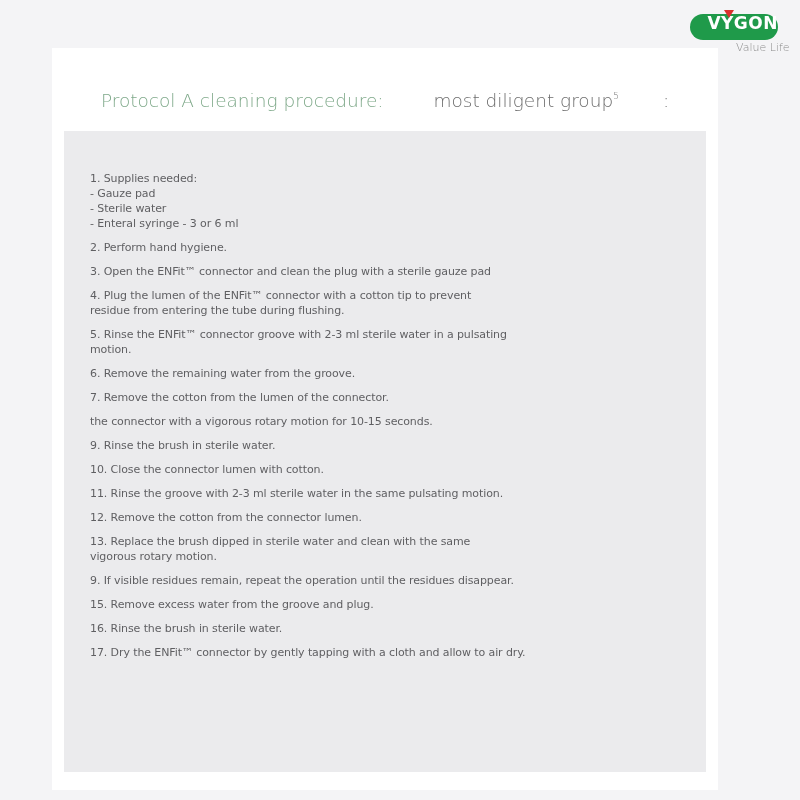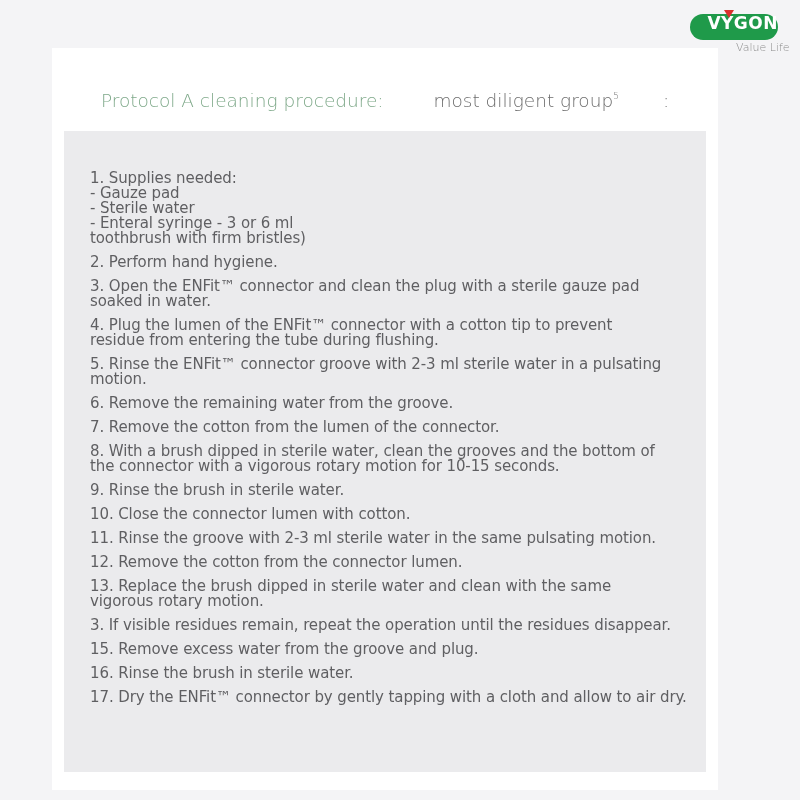--- a/index.html
+++ b/index.html
@@ -93,21 +93,21 @@
       width: 642px;
       height: 641px;
       background: #ebebed;
     }
     .steps {
       position: absolute;
       left: 26px;
       top: 40px;
       width: 600px;
       font-family: "DejaVu Sans", sans-serif;
-      font-size: 15px;
+      font-size: 11px;
       line-height: 15px;
       color: #5f5f62;
       letter-spacing: -0.1px;
     }
     .step { margin: 0 0 9px 0; }
     .step-line { display: block; white-space: nowrap; }
   </style>
 </head>
 <body>
 
@@ -123,65 +123,62 @@
     <span class="accent">Protocol A cleaning procedure:</span><span class="dark"> most diligent group</span><sup>5</sup><span class="dark">:</span>
   </div>
 
   <div class="panel">
     <div class="steps" id="steps">
         <div class="step">
           <span class="step-line">1. Supplies needed:</span>
           <span class="step-line">- Gauze pad</span>
           <span class="step-line">- Sterile water</span>
           <span class="step-line">- Enteral syringe - 3 or 6 ml</span>
-          <span class="step-line">toothbrush with firm bristles)</span>
         </div>
         <div class="step">
           <span class="step-line">2. Perform hand hygiene.</span>
         </div>
         <div class="step">
           <span class="step-line">3. Open the ENFit™ connector and clean the plug with a sterile gauze pad</span>
-          <span class="step-line">soaked in water.</span>
         </div>
         <div class="step">
           <span class="step-line">4. Plug the lumen of the ENFit™ connector with a cotton tip to prevent</span>
           <span class="step-line">residue from entering the tube during flushing.</span>
         </div>
         <div class="step">
           <span class="step-line">5. Rinse the ENFit™ connector groove with 2-3 ml sterile water in a pulsating</span>
           <span class="step-line">motion.</span>
         </div>
         <div class="step">
           <span class="step-line">6. Remove the remaining water from the groove.</span>
         </div>
         <div class="step">
           <span class="step-line">7. Remove the cotton from the lumen of the connector.</span>
         </div>
         <div class="step">
-          <span class="step-line">8. With a brush dipped in sterile water, clean the grooves and the bottom of</span>
           <span class="step-line">the connector with a vigorous rotary motion for 10-15 seconds.</span>
         </div>
         <div class="step">
           <span class="step-line">9. Rinse the brush in sterile water.</span>
         </div>
         <div class="step">
           <span class="step-line">10. Close the connector lumen with cotton.</span>
         </div>
         <div class="step">
           <span class="step-line">11. Rinse the groove with 2-3 ml sterile water in the same pulsating motion.</span>
         </div>
         <div class="step">
           <span class="step-line">12. Remove the cotton from the connector lumen.</span>
         </div>
         <div class="step">
           <span class="step-line">13. Replace the brush dipped in sterile water and clean with the same</span>
           <span class="step-line">vigorous rotary motion.</span>
         </div>
         <div class="step">
-          <span class="step-line">3. If visible residues remain, repeat the operation until the residues disappear.</span>
+          <span class="step-line">9. If visible residues remain, repeat the operation until the residues disappear.</span>
         </div>
         <div class="step">
           <span class="step-line">15. Remove excess water from the groove and plug.</span>
         </div>
         <div class="step">
           <span class="step-line">16. Rinse the brush in sterile water.</span>
         </div>
         <div class="step">
           <span class="step-line">17. Dry the ENFit™ connector by gently tapping with a cloth and allow to air dry.</span>
         </div>

